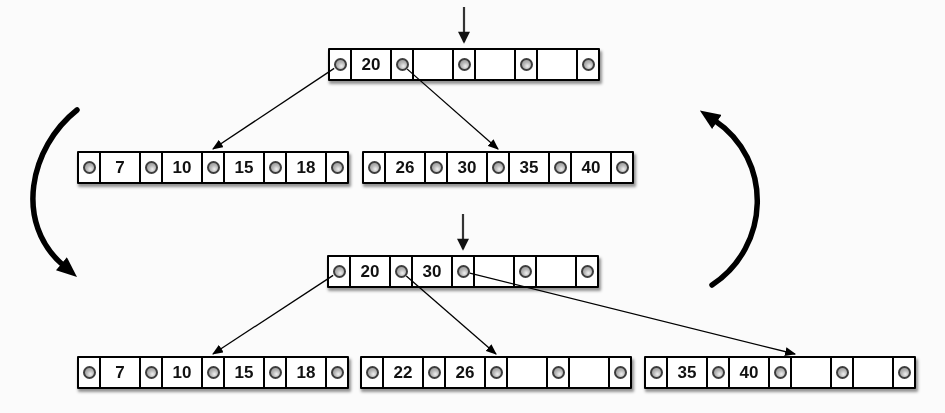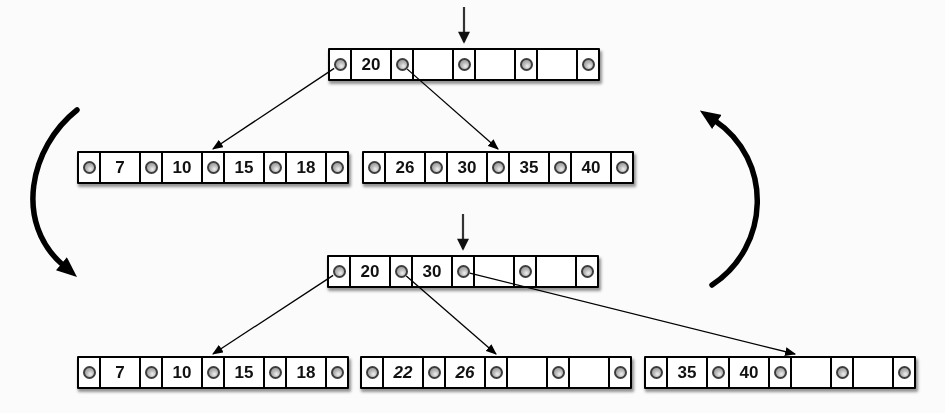--- a/index.html
+++ b/index.html
@@ -135,21 +135,21 @@
       </div>
       <div class="kcell">15</div>
       <div class="pcell">
         <span class="dot"></span>
       </div>
       <div class="kcell">18</div>
       <div class="pcell last">
         <span class="dot"></span>
       </div>
     </div>
-    <div class="bnode" style="left: 360px; top: 356px; font-style: italic;">
+    <div class="bnode" style="left: 360px; top: 356px;">
       <div class="pcell">
         <span class="dot"></span>
       </div>
       <div class="kcell">22</div>
       <div class="pcell">
         <span class="dot"></span>
       </div>
       <div class="kcell">26</div>
       <div class="pcell">
         <span class="dot"></span>

